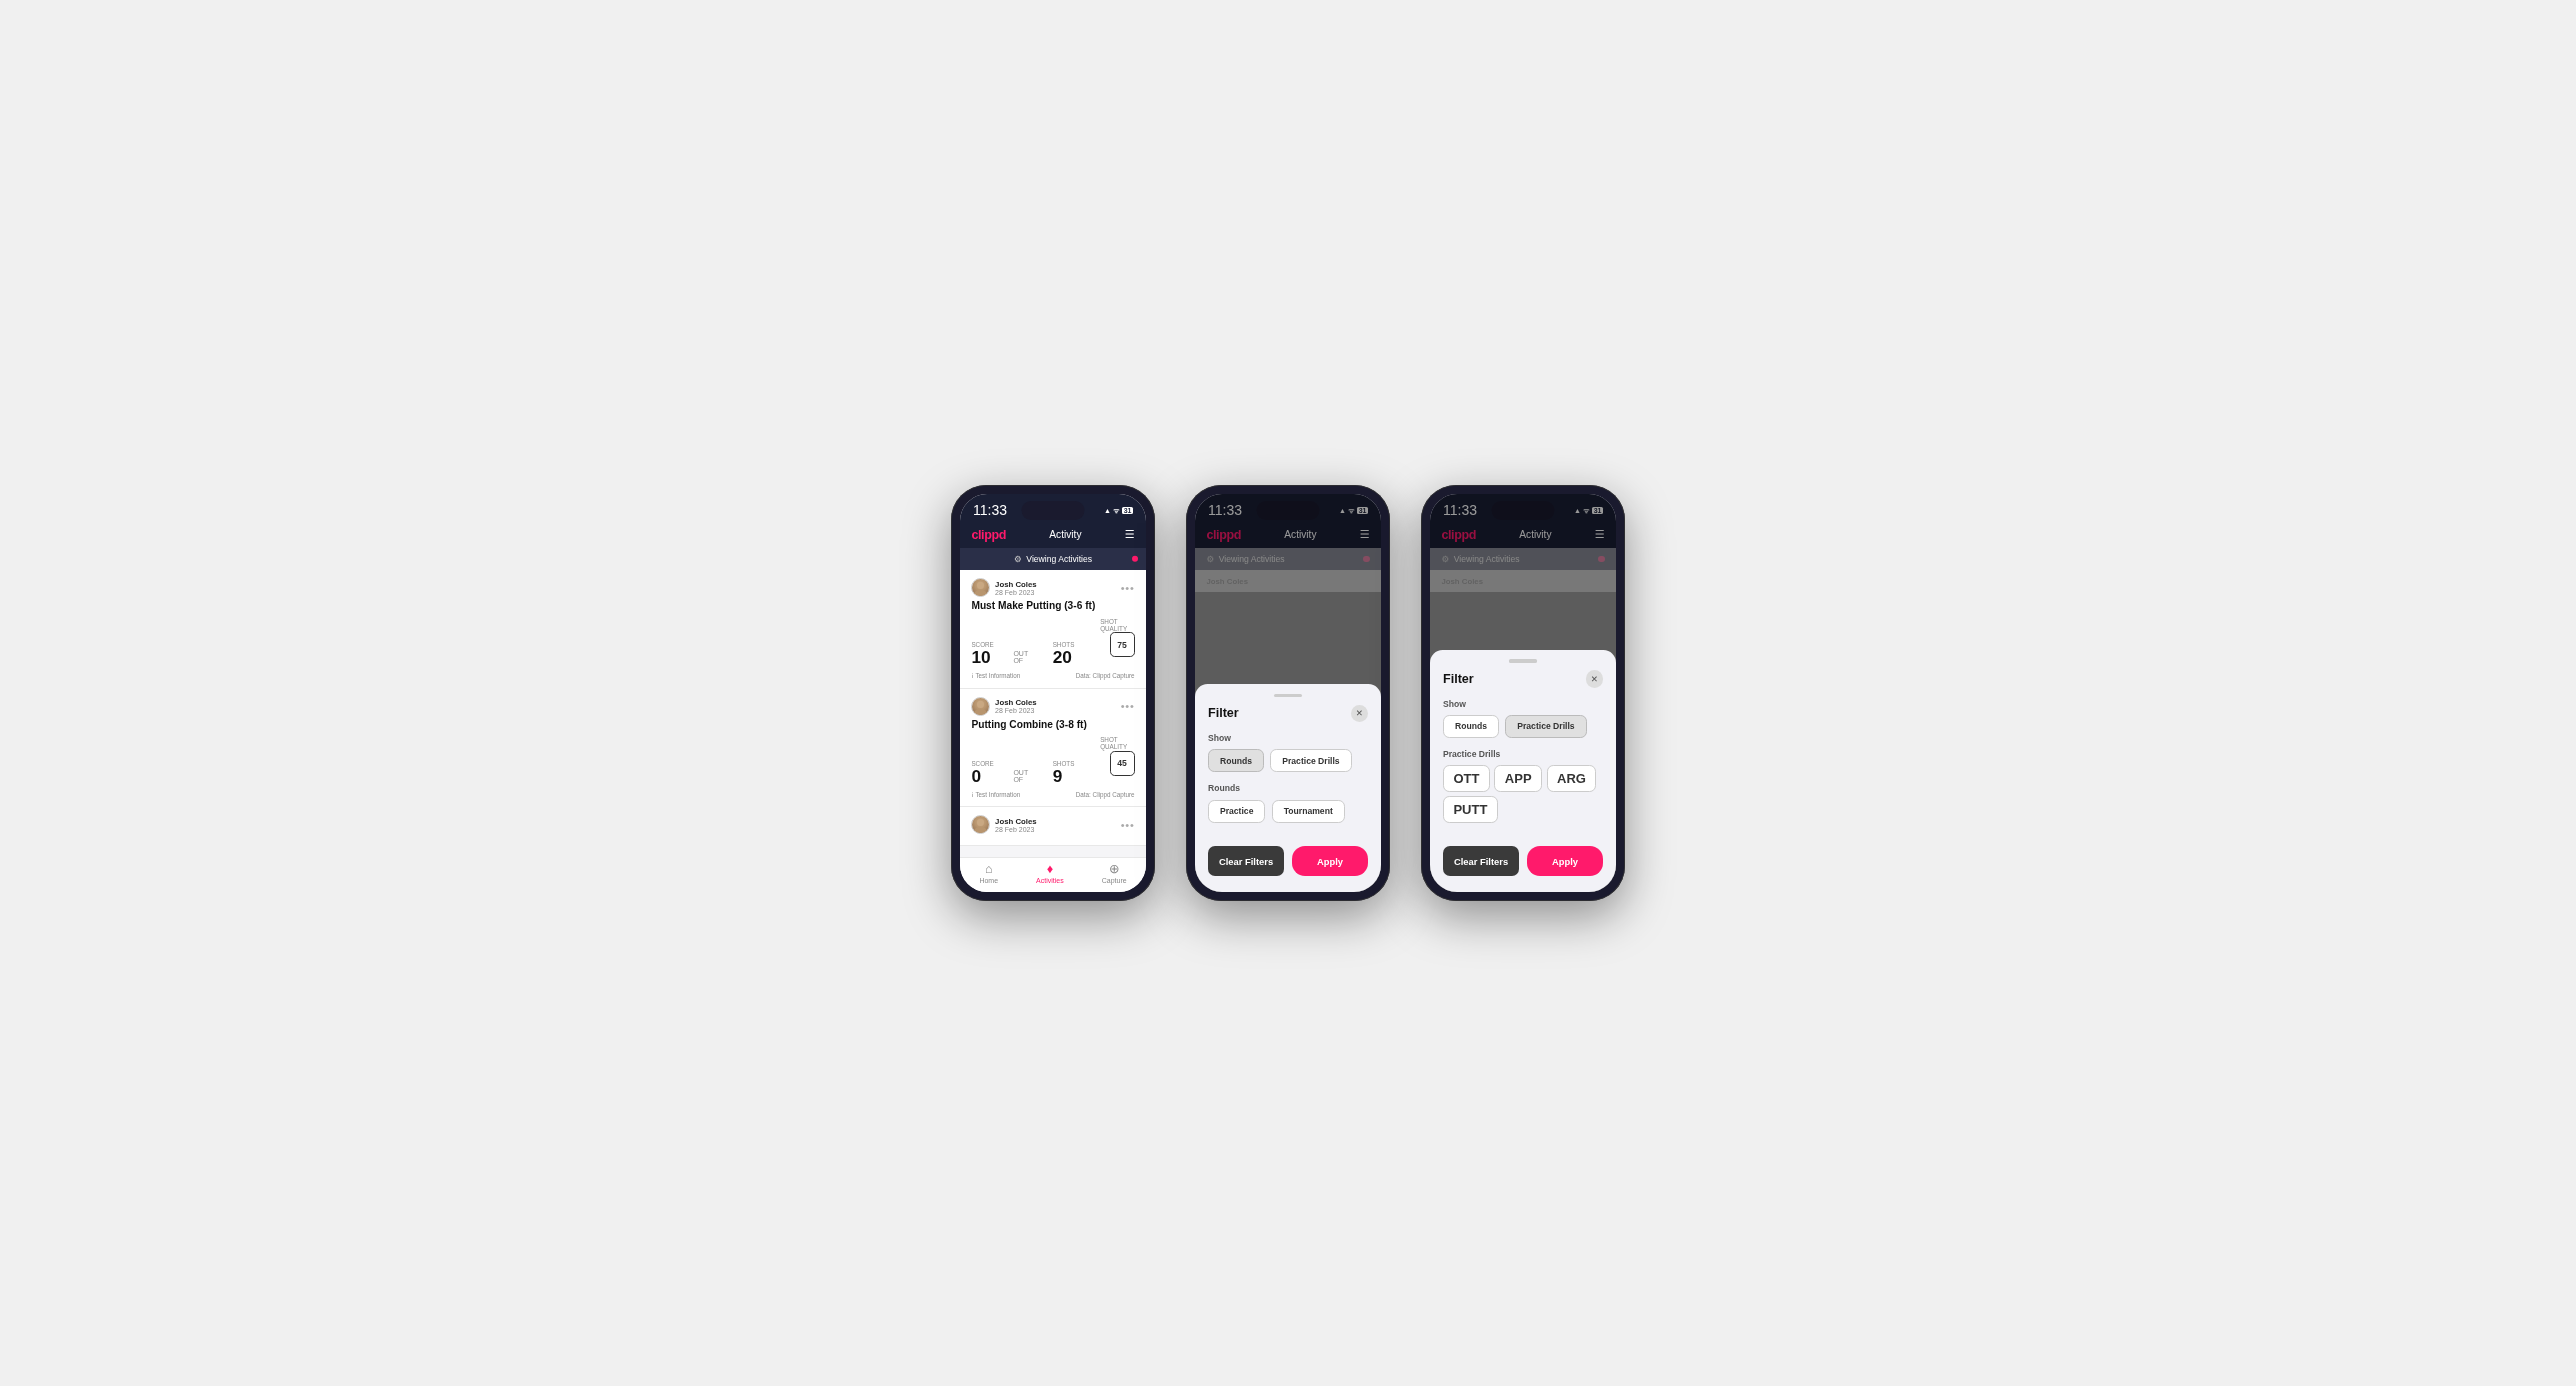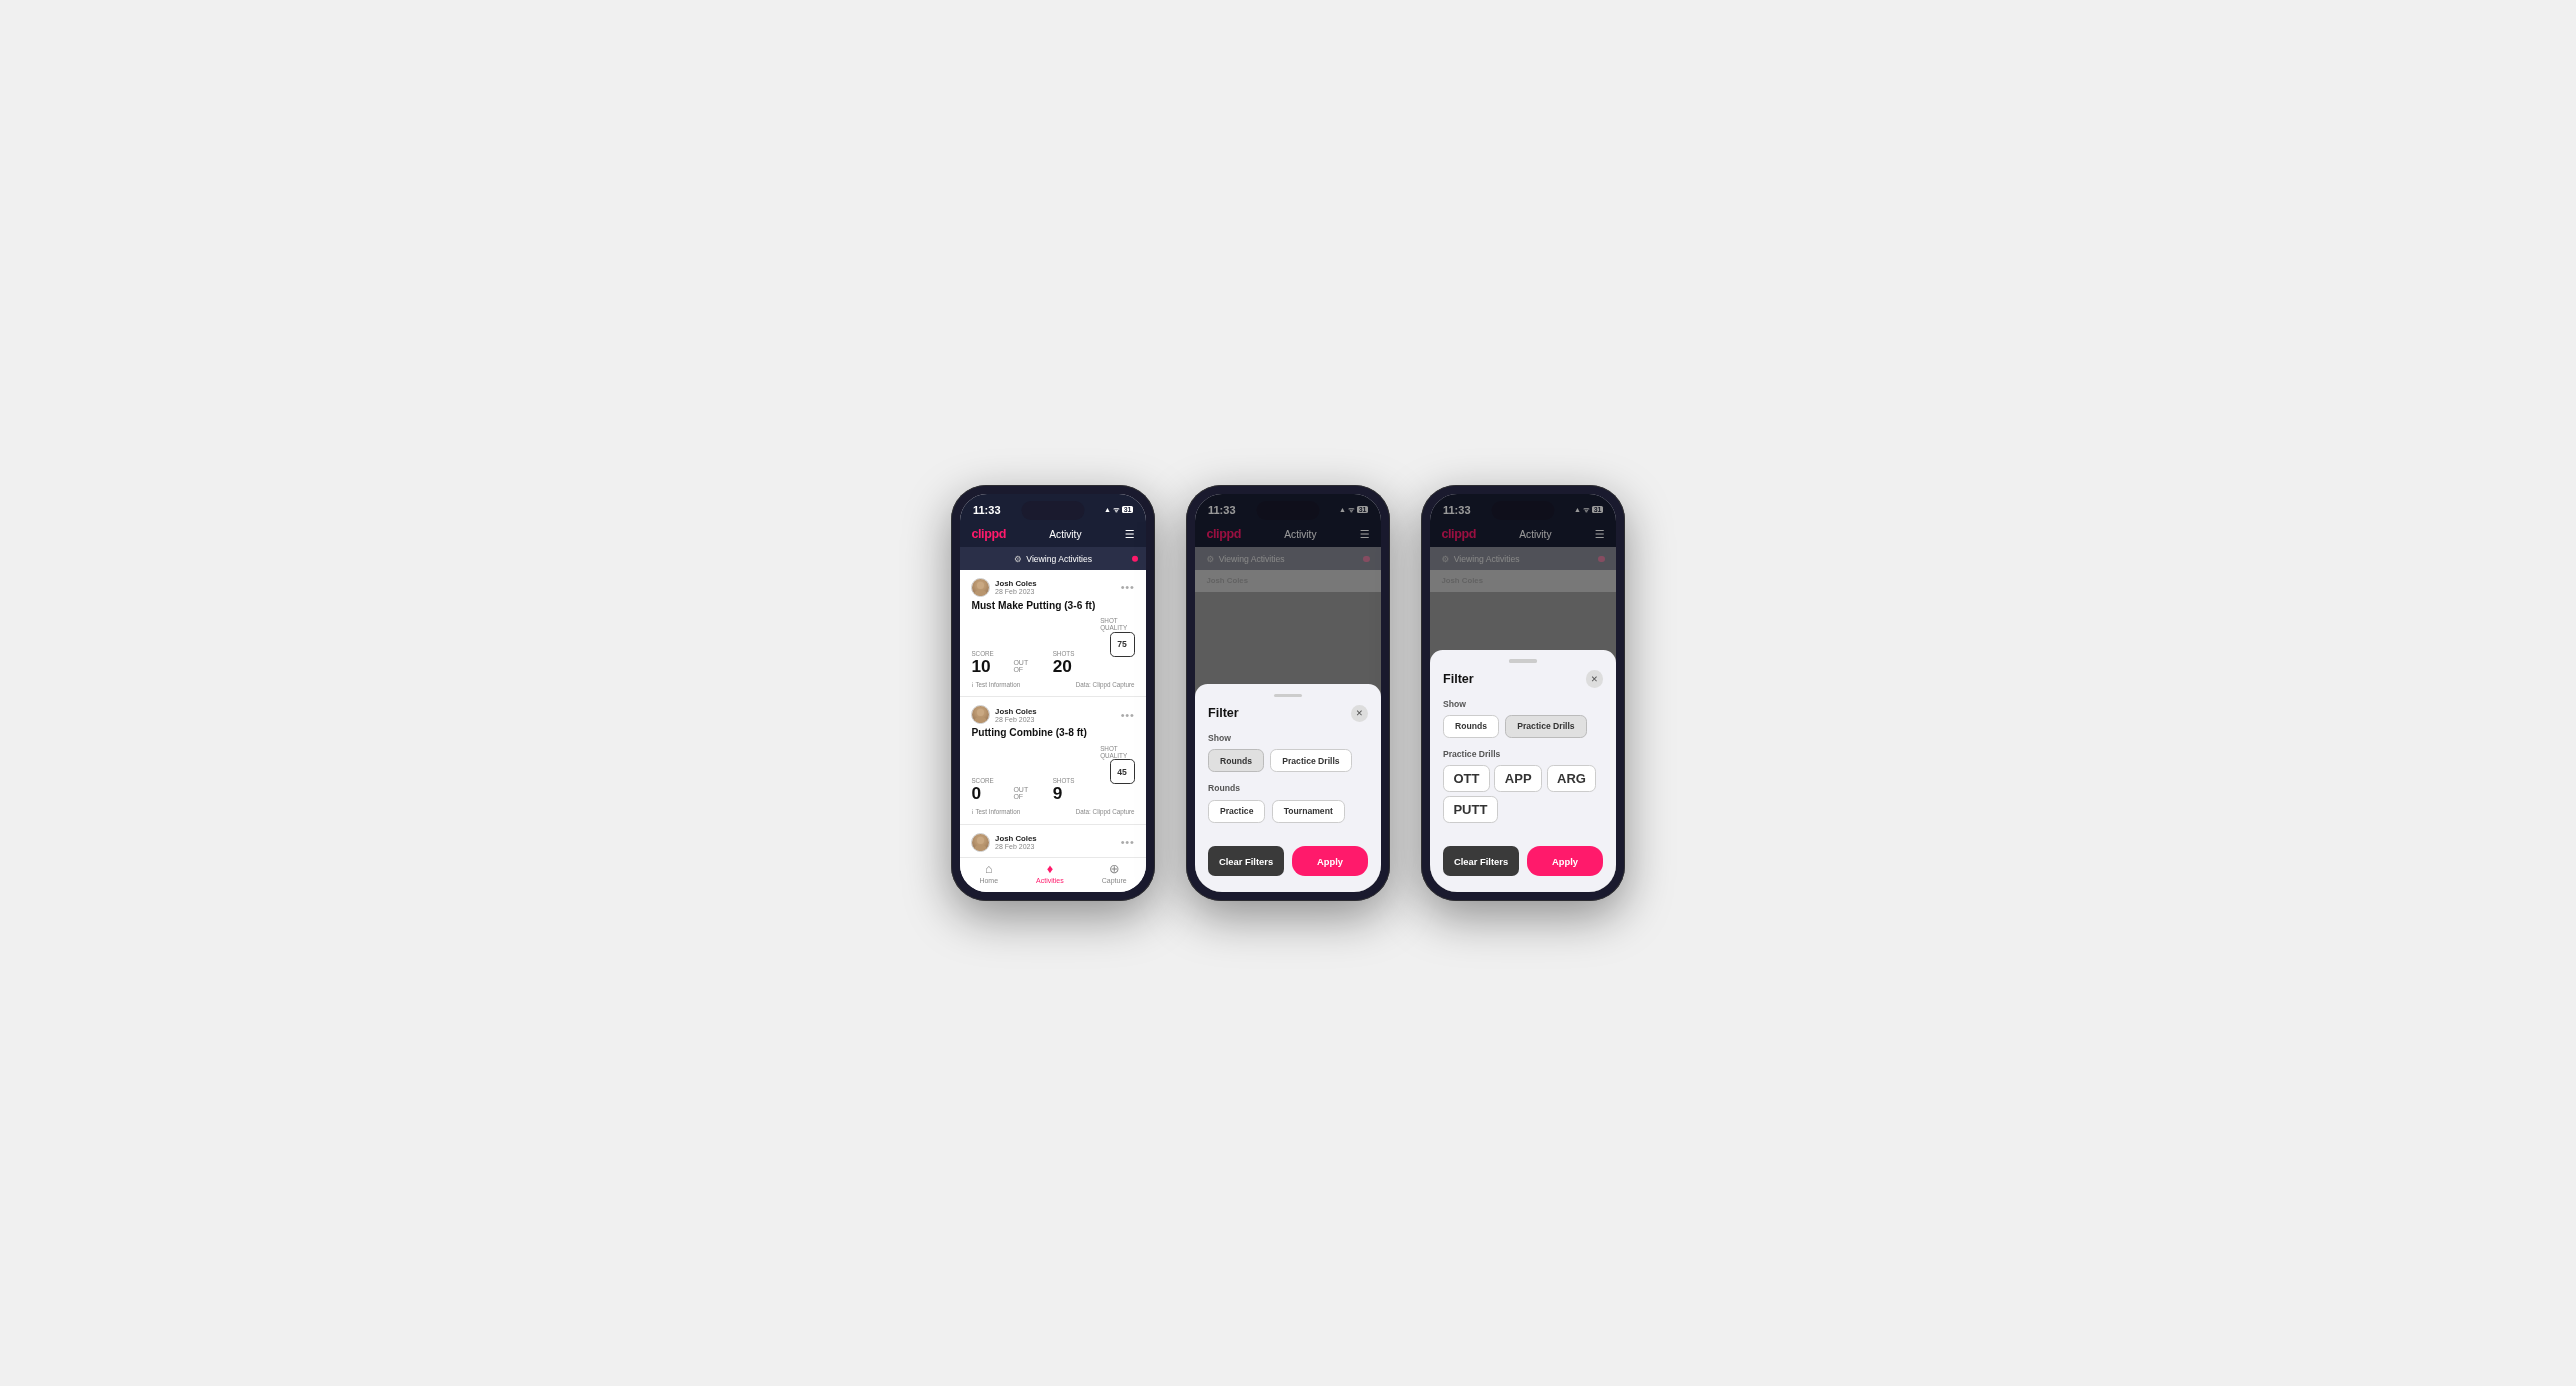--- a/index.html
+++ b/index.html
@@ -65,21 +65,21 @@
       justify-content: space-between;
       align-items: center;
       color: #fff;
       font-size: 8.6px;
       font-weight: 600;
       min-height: 28px;
       position: relative;
       z-index: 5;
     }
 
-    .status-time { font-size: 11px; font-weight: 700; }
+    .status-time { font-size: 14px; font-weight: 400; }
     .status-icons { display: flex; align-items: center; gap: 2.4px; font-size: 7px; }
 
     
     .nav-header {
       background: #1a1f35;
       padding: 4.7px 11px 6.3px;
       display: flex;
       justify-content: space-between;
       align-items: center;
     }
@@ -252,21 +252,21 @@
       border: 1.6px solid #333;
       border-radius: 4.7px;
       display: flex;
       align-items: center;
       justify-content: center;
       font-size: 8.6px;
       font-weight: 800;
       color: #333;
       margin-left: 6.3px;
       align-self: flex-end;
-      margin-bottom: 18px;
+      margin-bottom: 9px;
     }
 
     .card-footer {
       display: flex;
       justify-content: space-between;
       align-items: center;
     }
 
     .test-info {
       display: flex;

